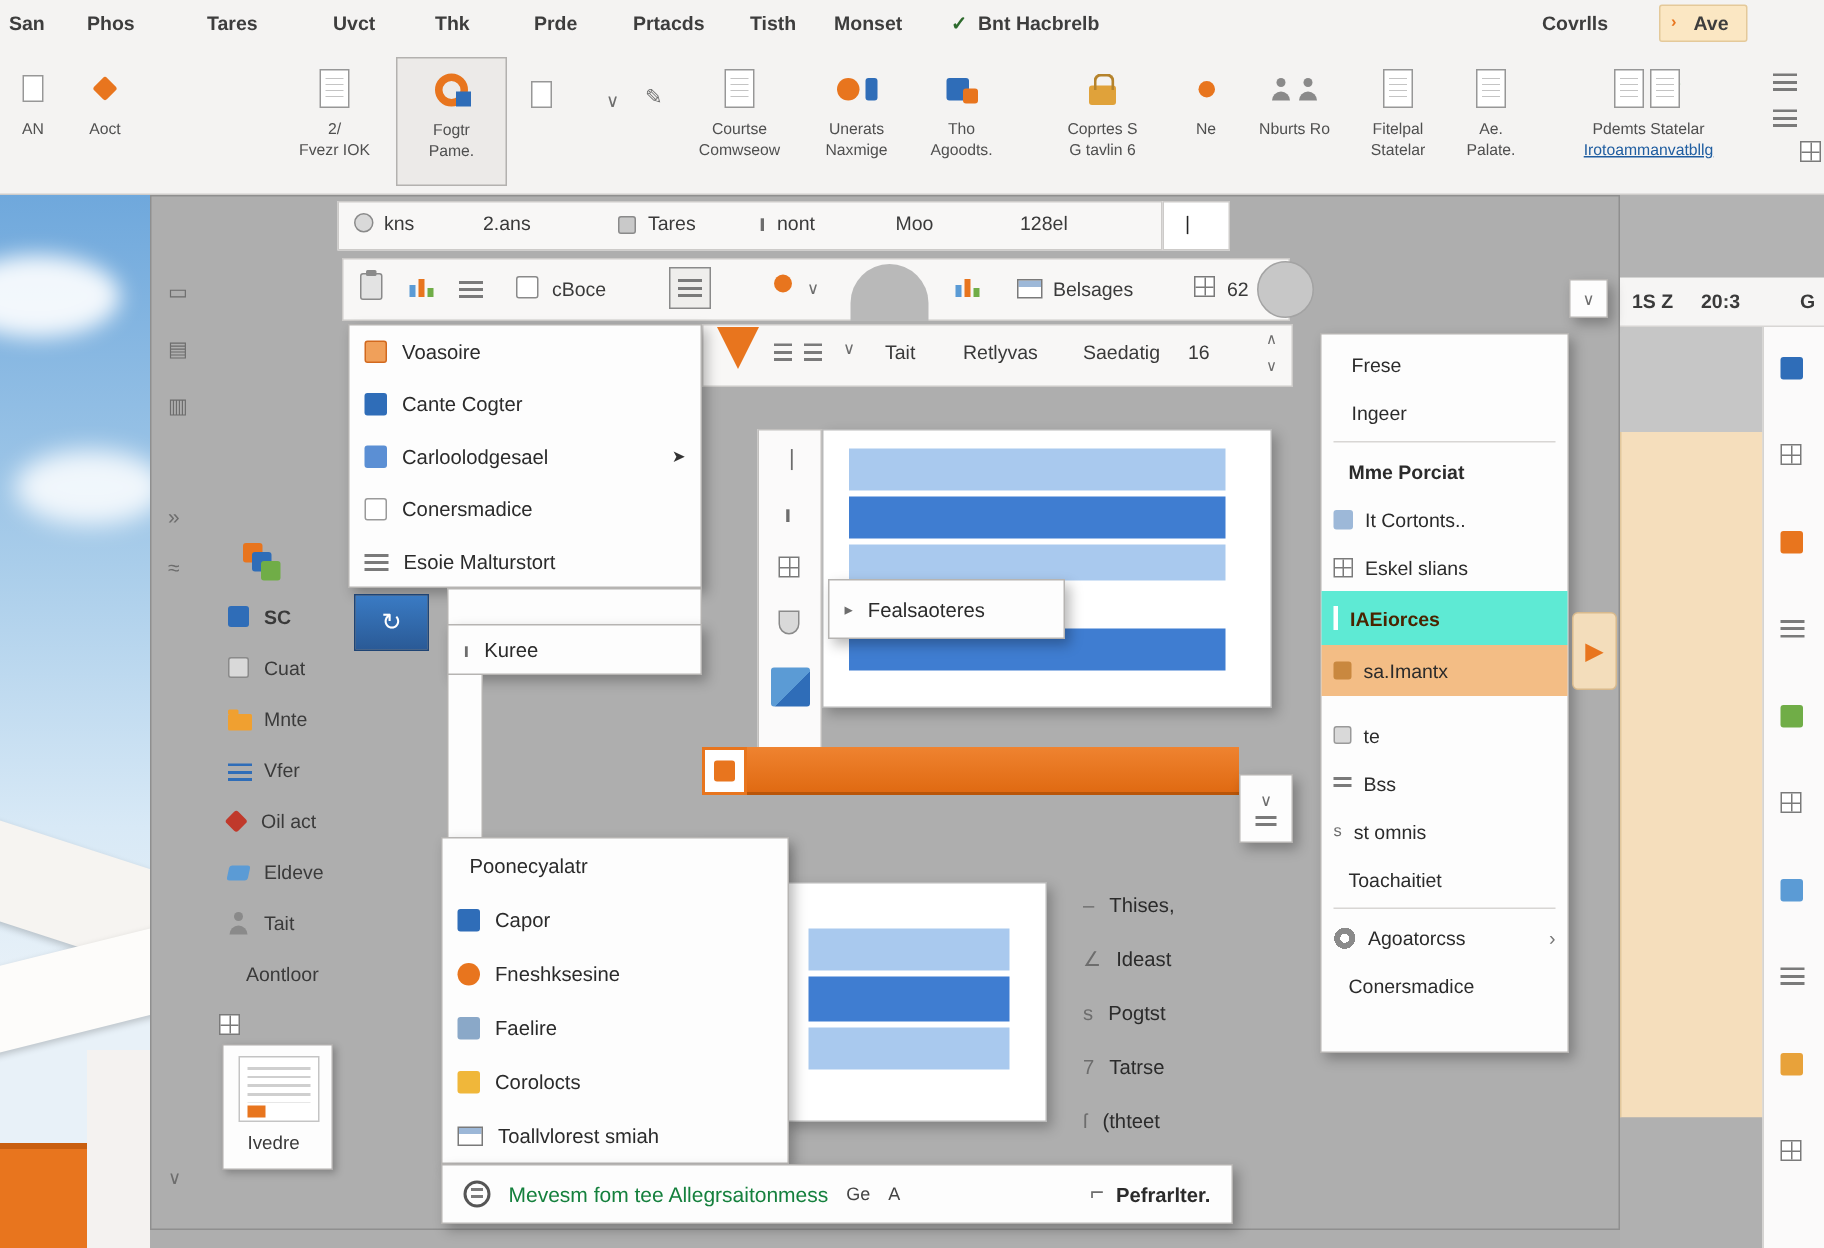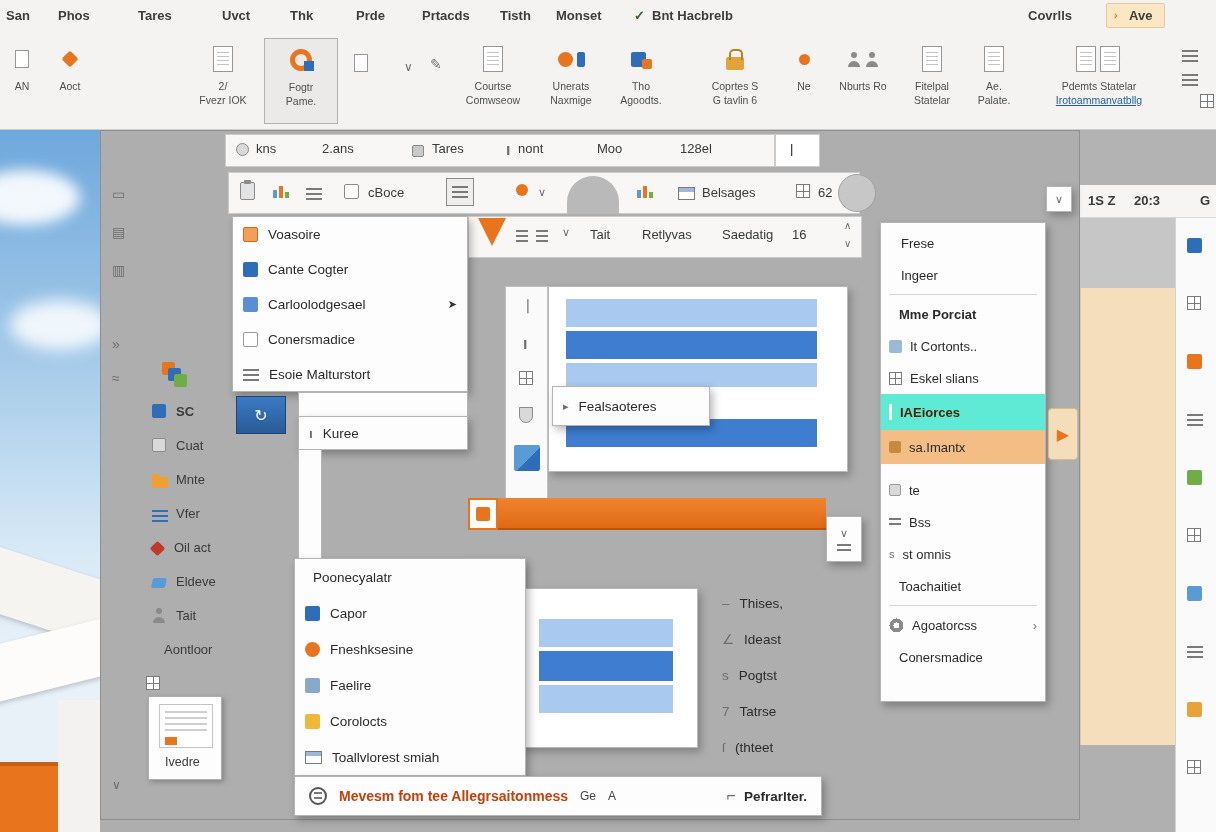--- a/index.html
+++ b/index.html
@@ -399,21 +399,21 @@
     <div class="mi" style="height:36px;padding:0 4px">
       <span class="glyph">ſ</span>
       <span>(thteet</span>
     </div>
   </div>
 
   <div class="menu" style="left:294px;top:776px;width:528px;height:40px;display:flex;align-items:center;gap:12px;padding:0 14px">
     <span style="width:18px;height:18px;border-radius:50%;border:2px solid #555;display:inline-flex;align-items:center;justify-content:center">
       <span class="i-lines" style="width:8px;height:8px"></span>
     </span>
-    <span style="font-size:14px;font-weight:700;color:#c2410c;white-space:nowrap">Mevesm fom tee Allegrsaitonmess</span>
+    <span style="font-size:14px;font-weight:400;color:#15803d;white-space:nowrap">Mevesm fom tee Allegrsaitonmess</span>
     <span style="font-size:12px;color:#444">Ge</span>
     <span style="font-size:12px;color:#444">A</span>
     <span style="margin-left:auto;display:flex;align-items:center;gap:8px">
       <span class="glyph">⌐</span>
       <span style="font-size:13.5px;font-weight:600;color:#2b2b2b">Pefrarlter.</span>
     </span>
   </div>
 
   <div class="menu" style="left:880px;top:222px;width:166px;height:480px">
     <div class="srow" style="margin-top:4px">

